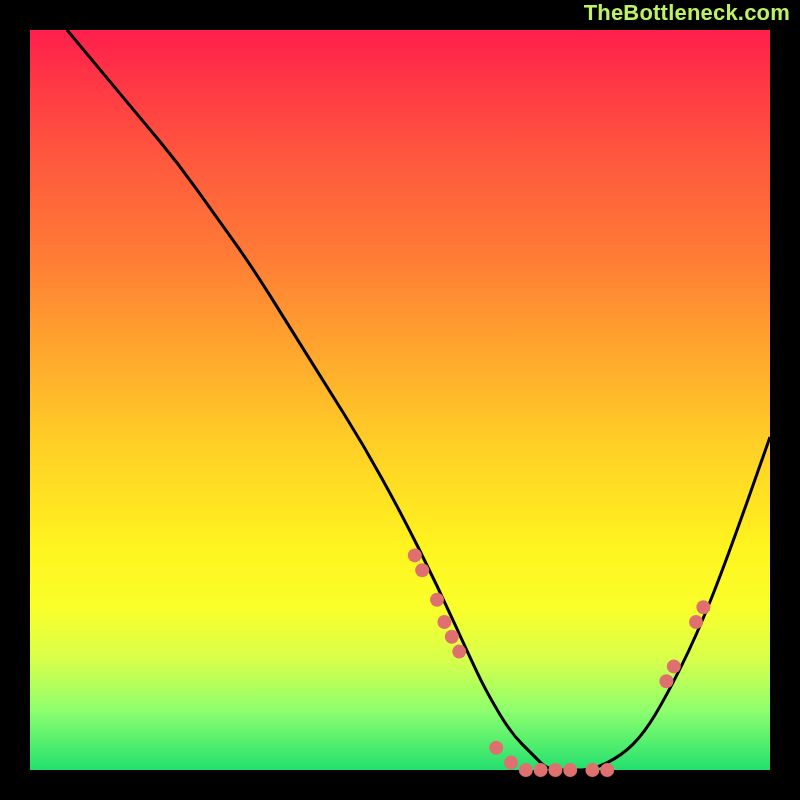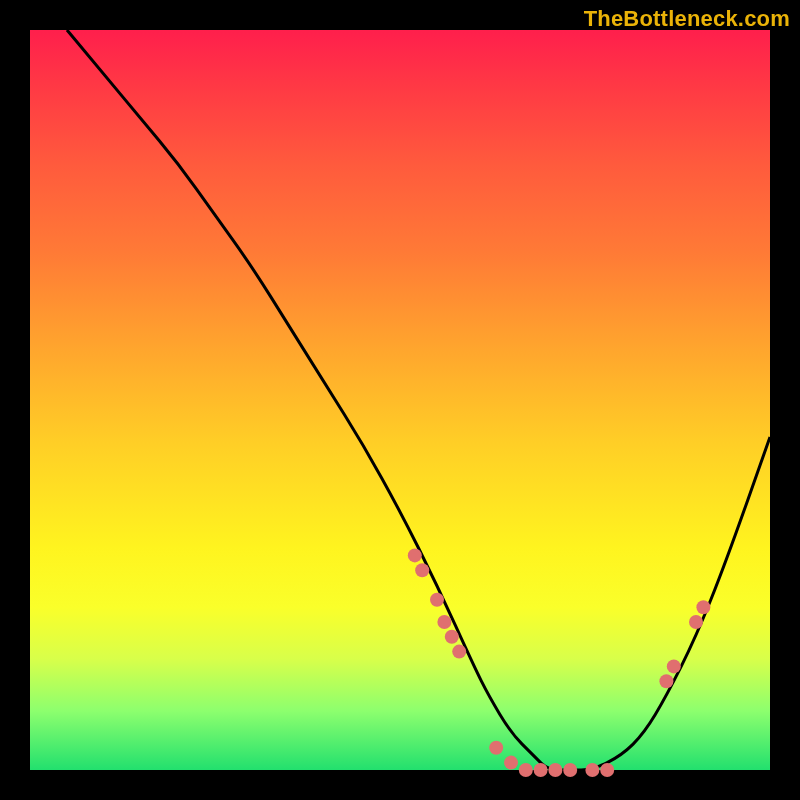--- a/index.html
+++ b/index.html
@@ -42,23 +42,23 @@
       #ffcf26 56%,
       #fff41f 70%,
       #faff2a 78%,
       #d8ff4a 85%,
       #8dff6e 92%,
       #22e06e 100%
     );
   }
   .watermark {
     position: absolute;
-    top: 6px;
+    top: 0;
     right: 10px;
-    color: #eab308;
+    color: #bef264;
     font-size: 22px;
     font-weight: 600;
     letter-spacing: 0.2px;
     pointer-events: none;
   }
   svg.curve {
     position: absolute;
     left: 0;
     top: 0;
     width: 740px;

